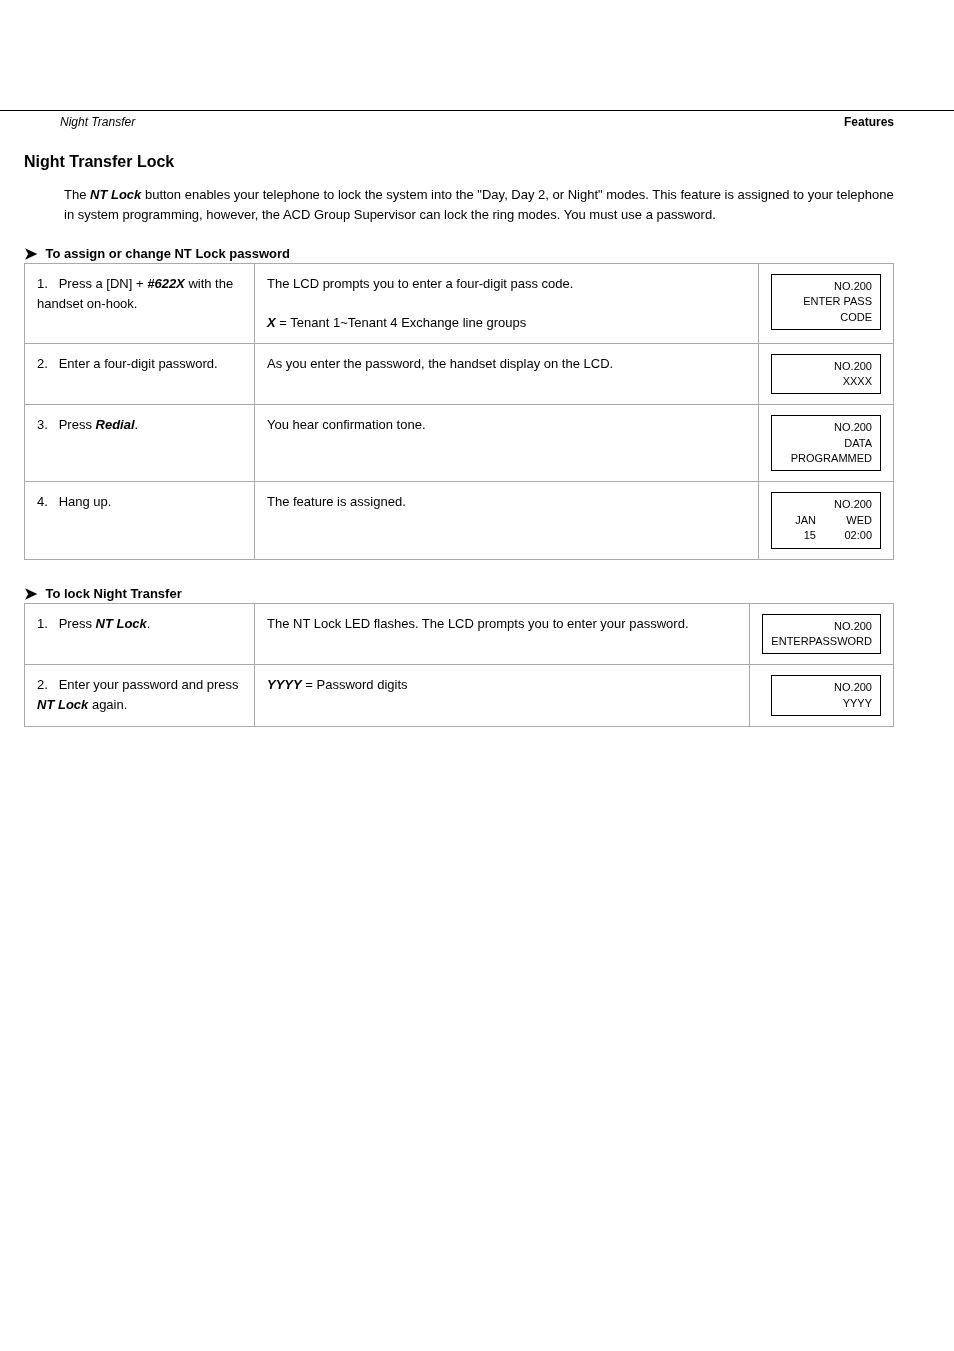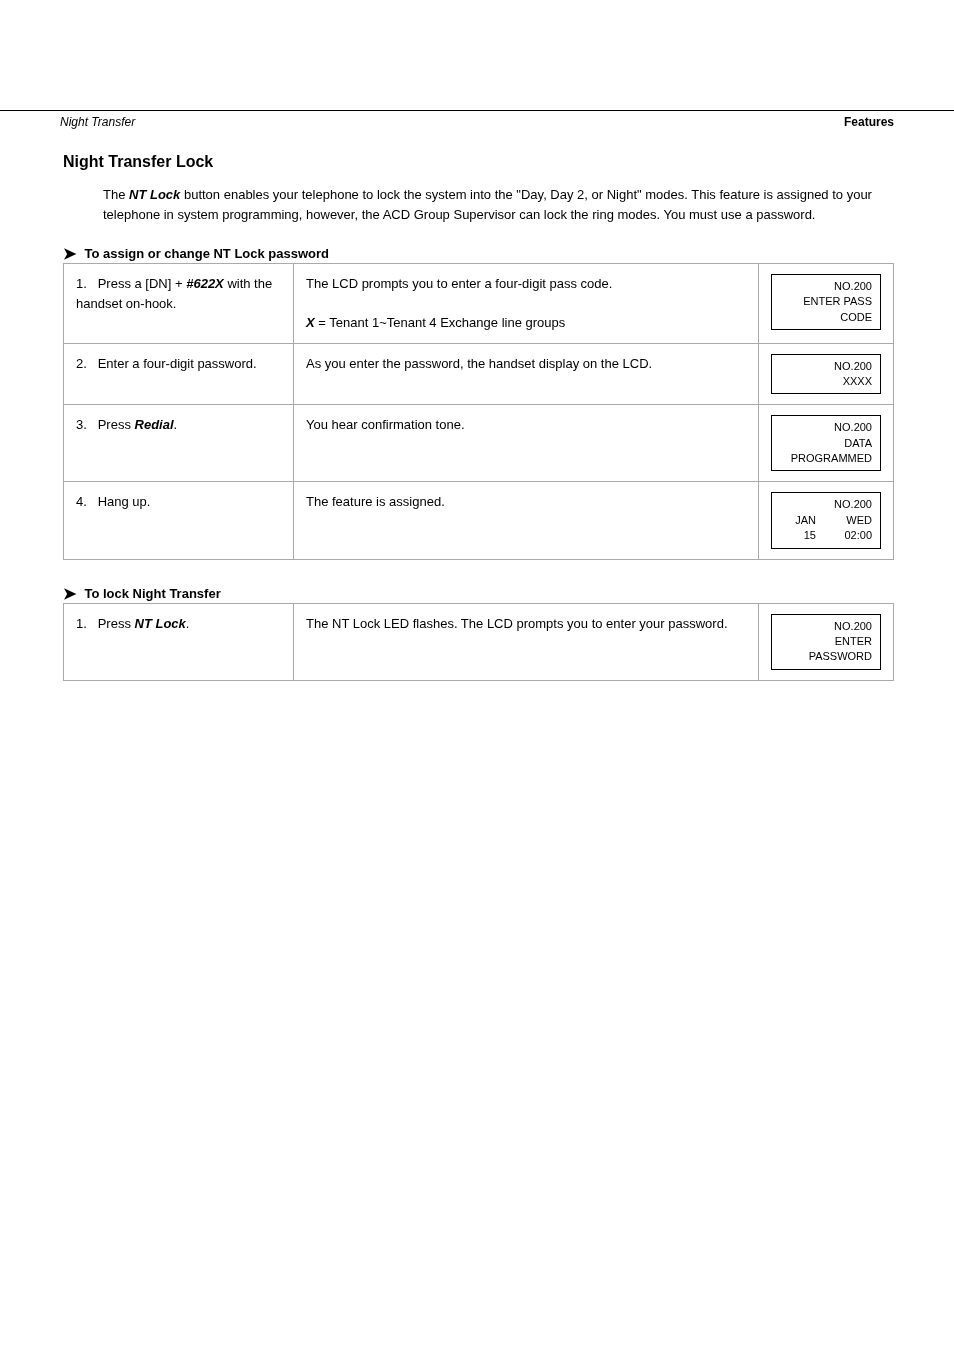--- a/index.html
+++ b/index.html
@@ -34,21 +34,21 @@
       font-size: 12px;
     }
 
     .header-right {
       font-size: 12px;
       font-weight: bold;
     }
 
     
     .content {
-      padding: 20px 60px 40px 63px;
+      padding: 20px 60px 40px 24px;
     }
 
     .section-title {
       font-size: 16px;
       font-weight: bold;
       margin-bottom: 14px;
     }
 
     .section-intro {
       font-size: 13px;
@@ -233,26 +233,41 @@
         <td>
           <span class="step-num">1.</span>
           &nbsp; Press <span class="bold">NT Lock</span>.
         </td>
         <td>
           The NT Lock LED flashes. The LCD prompts you to enter your password.
         </td>
         <td>
           <div class="lcd-box">
             <div>NO.200</div>
-            <div style="display:flex; justify-content:space-between;flex-direction:column;">
+            <div style="display:flex; justify-content:space-between;">
               <span>ENTER</span>
               <span>PASSWORD</span>
             </div>
           </div>
         </td>
       </tr>
 
+      <tr>
+        <td>
+          <span class="step-num">2.</span>
+          &nbsp; Enter your password and press <span class="bold">NT Lock</span> again.
+        </td>
+        <td>
+          <span class="bold">YYYY</span> = Password digits
+        </td>
+        <td>
+          <div class="lcd-box">
+            <div>NO.200</div>
+            <div>YYYY</div>
+          </div>
+        </td>
+      </tr>
     </tbody>
       </table>
 
   </div>
 
 </div>
 
 </body></html>

